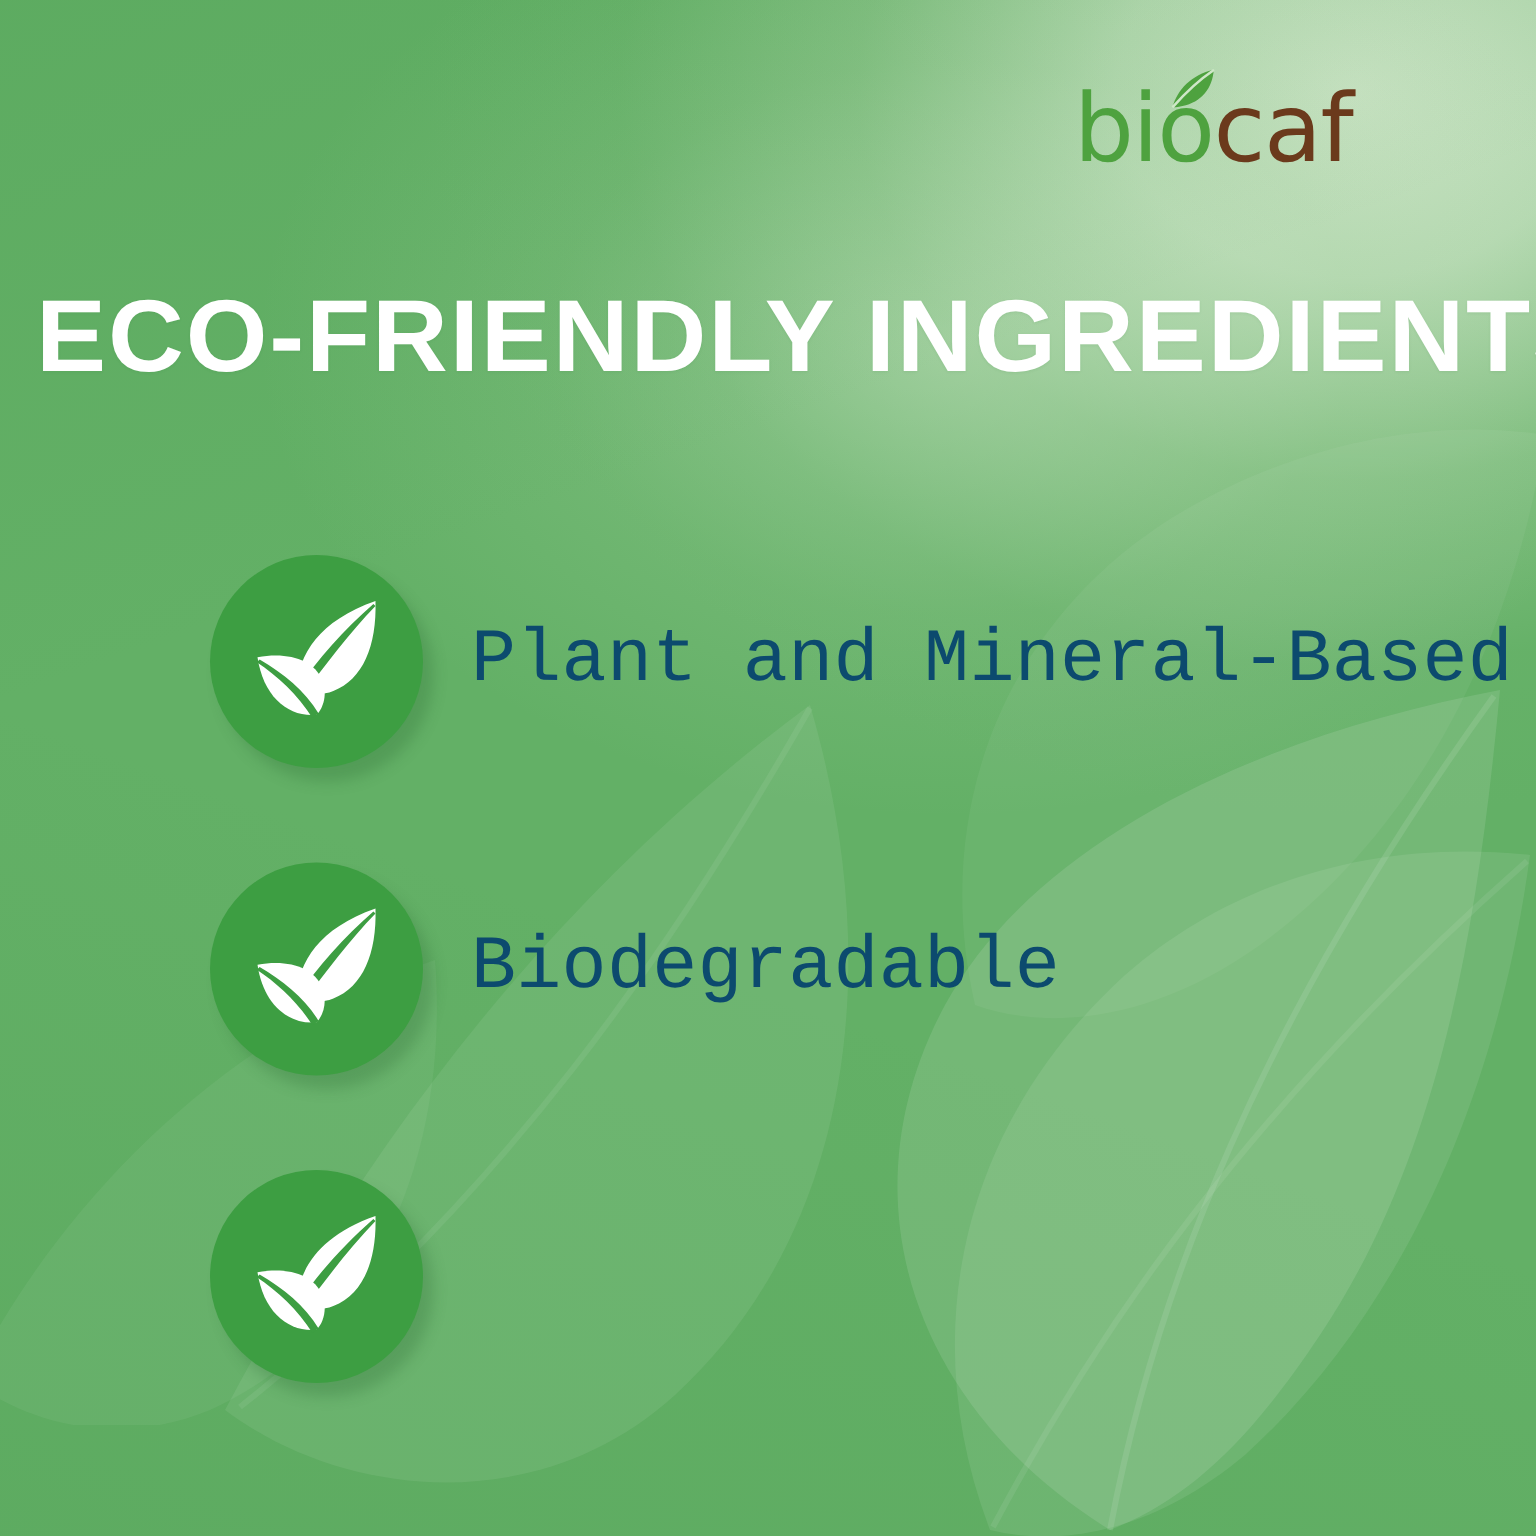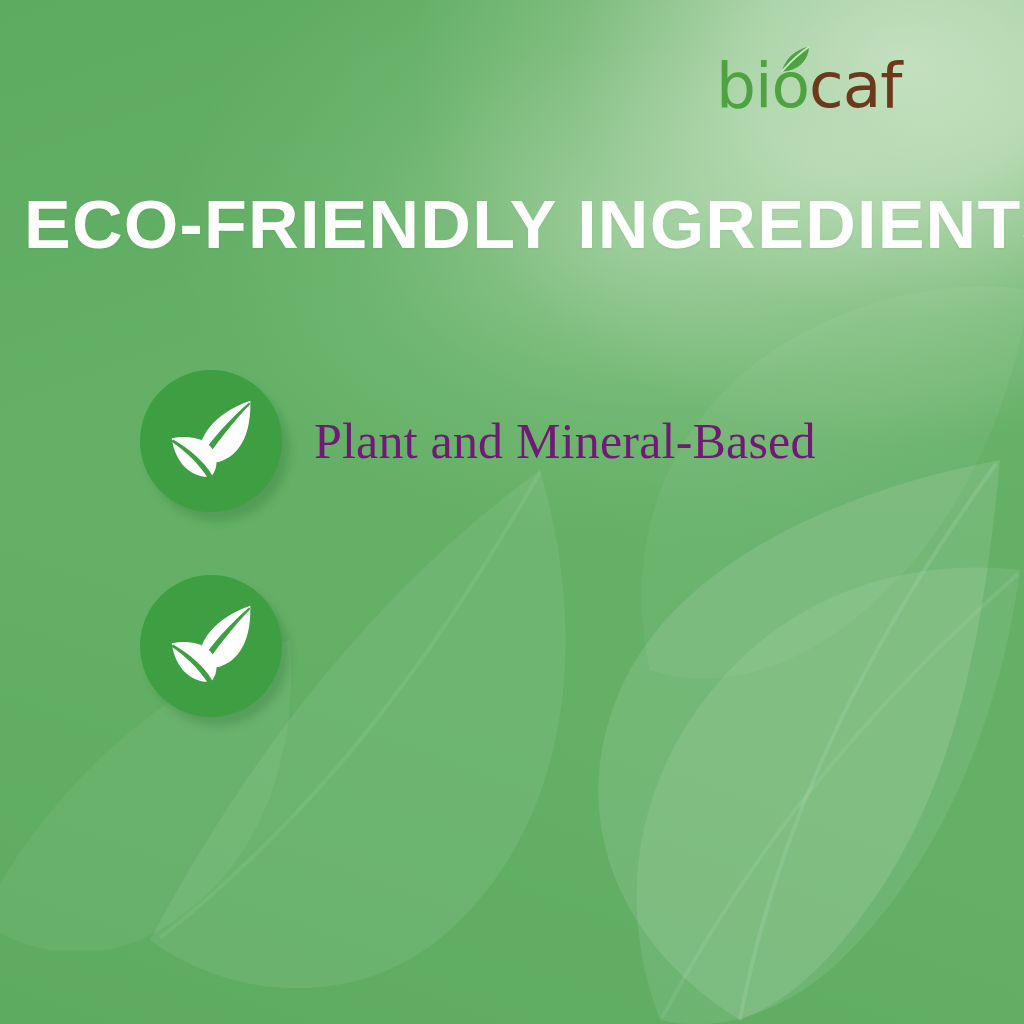--- a/index.html
+++ b/index.html
@@ -116,22 +116,22 @@
     background:#3D9E42;
     box-shadow:7px 9px 9px rgba(40,100,45,0.26);
     display:flex;
     align-items:center;
     justify-content:center;
   }
   .badge svg { display:block; }
 
   .feature-label {
     margin-left:32px;
-    color:#701a75;
-    font-family:Liberation Serif, serif;
+    color:#0c4a6e;
+    font-family:Liberation Mono, monospace;
     font-weight:300;
     font-size:50px;
     letter-spacing:0.2px;
     line-height:58px;
     white-space:nowrap;
   }
 </style>
 </head>
 <body>
 
@@ -184,20 +184,31 @@
         <svg width="94" height="88" viewBox="0 0 100 94">
           <path d="M92 4 C93 36 83 60 62 68 C52 72 42 70 36 66 C37 42 52 18 92 4 Z" fill="#FFFFFF"></path>
           <path d="M90.5 6 C70 24 50 46 37.5 65.5 L41 70 C56 50 74 26 92 7.5 Z" fill="#3D9E42"></path>
           <path d="M8 44 C30 40 48 46 54 60 C58 70 55 80 50 85 C30 87 12 72 8 44 Z" fill="#FFFFFF"></path>
           <path d="M9.5 45.5 C26 55 42 68 51.5 84 L47 87 C37 71 22 57 7.5 47.5 Z" fill="#3D9E42"></path>
         </svg>
       </div>
       <div class="feature-label">Plant and Mineral-Based</div>
     </div>
 
+    <div class="feature-row">
+      <div class="badge">
+        <svg width="94" height="88" viewBox="0 0 100 94">
+          <path d="M92 4 C93 36 83 60 62 68 C52 72 42 70 36 66 C37 42 52 18 92 4 Z" fill="#FFFFFF"></path>
+          <path d="M90.5 6 C70 24 50 46 37.5 65.5 L41 70 C56 50 74 26 92 7.5 Z" fill="#3D9E42"></path>
+          <path d="M8 44 C30 40 48 46 54 60 C58 70 55 80 50 85 C30 87 12 72 8 44 Z" fill="#FFFFFF"></path>
+          <path d="M9.5 45.5 C26 55 42 68 51.5 84 L47 87 C37 71 22 57 7.5 47.5 Z" fill="#3D9E42"></path>
+        </svg>
+      </div>
+      <div class="feature-label">Biodegradable</div>
+    </div>
 
     <div class="feature-row">
       <div class="badge">
         <svg width="94" height="88" viewBox="0 0 100 94">
           <path d="M92 4 C93 36 83 60 62 68 C52 72 42 70 36 66 C37 42 52 18 92 4 Z" fill="#FFFFFF"></path>
           <path d="M90.5 6 C70 24 50 46 37.5 65.5 L41 70 C56 50 74 26 92 7.5 Z" fill="#3D9E42"></path>
           <path d="M8 44 C30 40 48 46 54 60 C58 70 55 80 50 85 C30 87 12 72 8 44 Z" fill="#FFFFFF"></path>
           <path d="M9.5 45.5 C26 55 42 68 51.5 84 L47 87 C37 71 22 57 7.5 47.5 Z" fill="#3D9E42"></path>
         </svg>
       </div>

